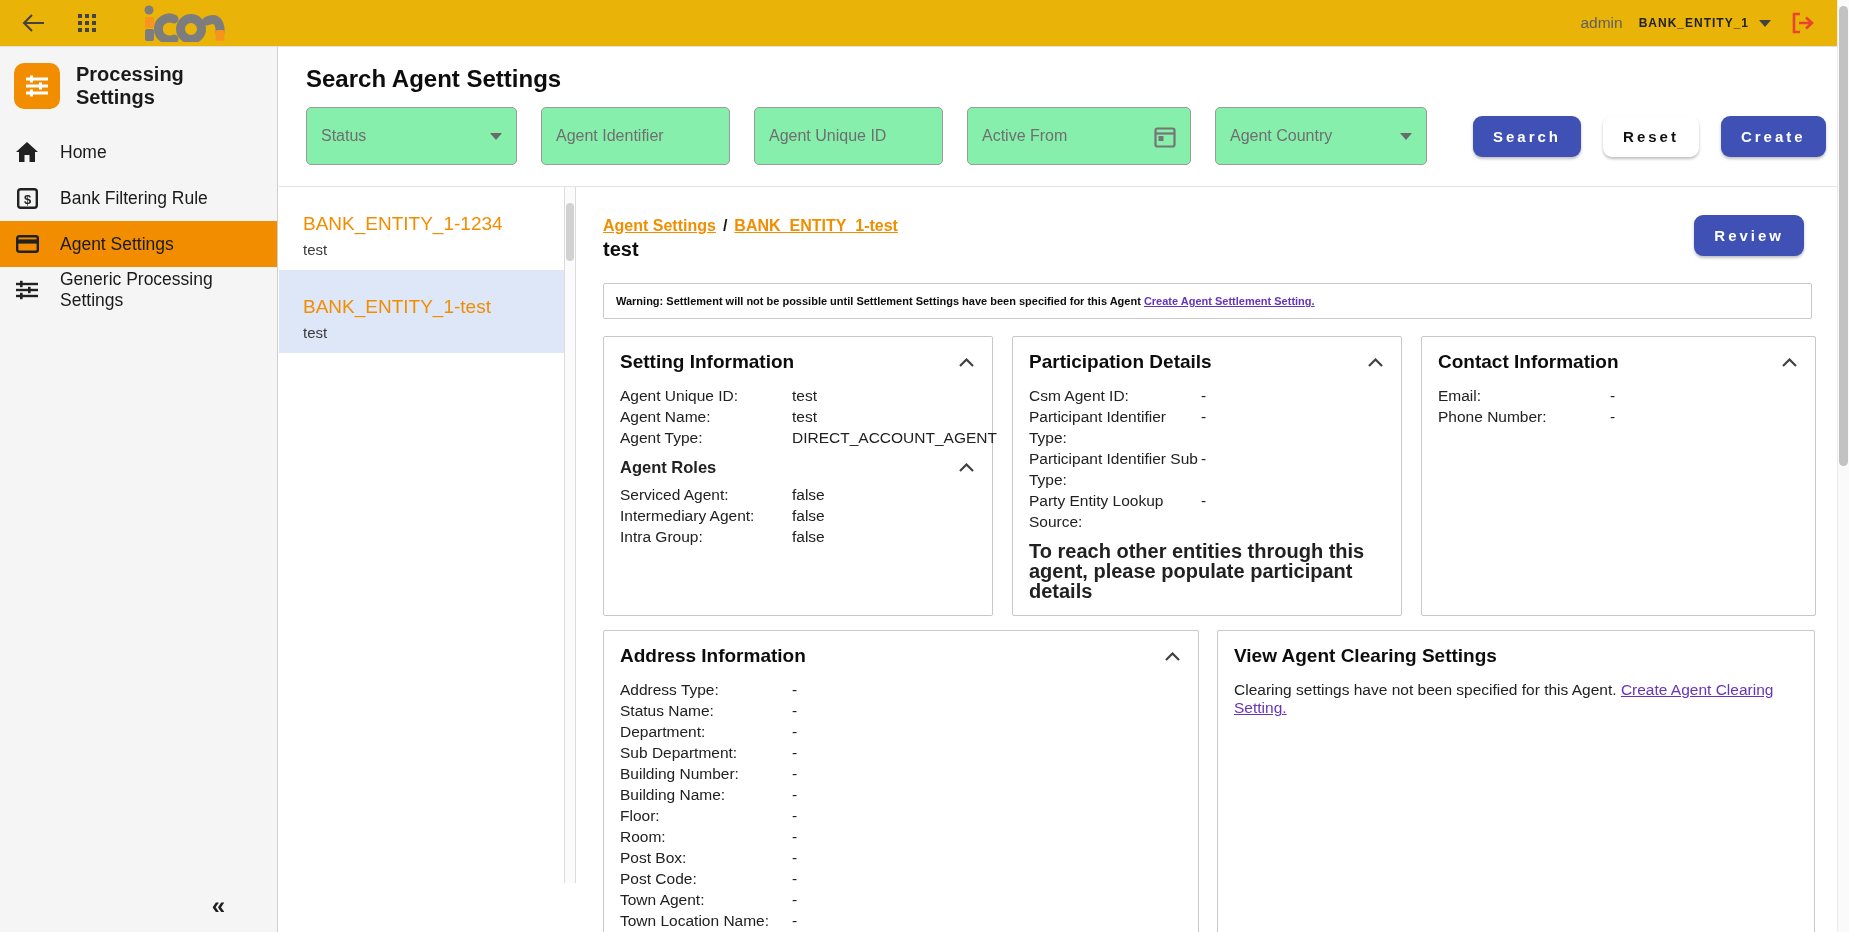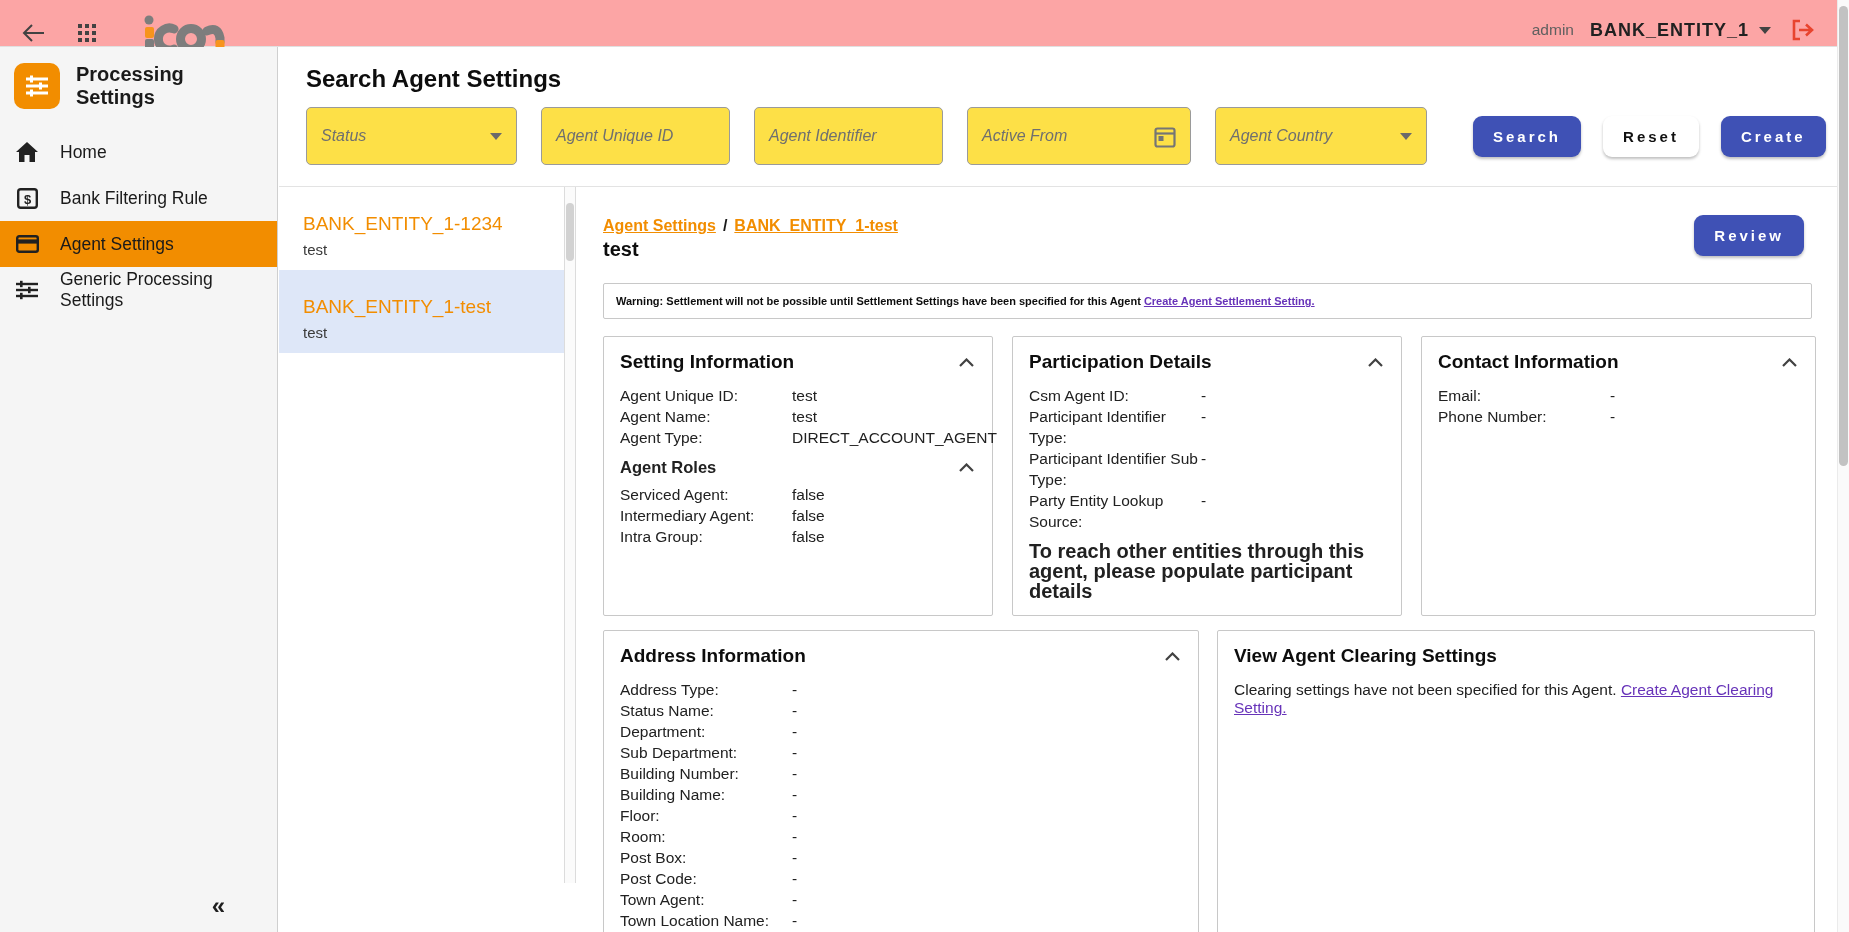--- a/index.html
+++ b/index.html
@@ -1,28 +1,28 @@
 <!DOCTYPE html>
 <html><head>
 <meta charset="utf-8">
 <style>
   * { box-sizing: border-box; margin: 0; padding: 0; }
   html,body { width:1849px; height:932px; overflow:hidden; }
   body { font-family:"Liberation Sans", sans-serif; background:#fff; color:#212121; }
   #app { position:relative; width:1849px; height:932px; overflow:hidden; background:#fff; }
 
   
-  .topbar { position:absolute; left:0; top:0; width:1837px; height:47px; background:#fca5a5;
-            border-bottom:1px solid #e0e0e0; display:flex; align-items:flex-start; padding:15px 18px; }
+  .topbar { position:absolute; left:0; top:0; width:1837px; height:47px; background:#eab308;
+            border-bottom:1px solid #e0e0e0; display:flex; align-items:center; padding:15px 18px; }
   .tb-left { display:flex; align-items:center; gap:26px; }
   .icon-btn { background:none; border:none; cursor:pointer; display:flex; align-items:center; justify-content:center; padding:4px; }
   .logo { position:relative; margin-left:18px; height:36px; display:flex; align-items:center; }
   .tb-right { margin-left:auto; display:flex; align-items:center; gap:16px; }
   .tb-admin { color:#5f5f5f; font-size:15.5px; }
-  .tb-entity { font-weight:bold; font-size:18px; letter-spacing:1px; color:#212121; display:flex; align-items:center; gap:10px; cursor:pointer; }
+  .tb-entity { font-weight:bold; font-size:12px; letter-spacing:1px; color:#212121; display:flex; align-items:center; gap:10px; cursor:pointer; }
   .caret-down { width:0; height:0; border-left:6px solid transparent; border-right:6px solid transparent; border-top:7px solid #424242; }
 
   
   .sidebar { position:absolute; left:0; top:47px; width:278px; height:885px;
              background:#f5f5f5; border-right:1px solid #cfcfcf; }
   .sb-header { display:flex; align-items:center; gap:16px; padding:16px 14px 10px 14px; }
   .sb-header-icon { width:46px; height:46px; border-radius:10px; background:#F28D00; flex:none;
                     display:flex; align-items:center; justify-content:center; }
   .sb-title { font-weight:bold; font-size:20px; line-height:1.15; color:#1a1a1a; }
   .sb-menu { margin-top:10px; }
@@ -30,21 +30,21 @@
   .sb-item .sb-ic { width:26px; display:flex; justify-content:center; flex:none; }
   .sb-item span.lbl { font-size:17.5px; }
   .sb-item.active { background:#F28D00; }
   .sb-collapse { position:absolute; bottom:12px; right:52px; font-size:24px; font-weight:bold; color:#1f1f1f; cursor:pointer; }
 
   
   .main { position:absolute; left:279px; top:47px; width:1558px; height:885px; background:#fff; overflow:hidden; }
   .search-title { margin:18px 0 0 27px; font-size:24px; font-weight:bold; color:#0d0d0d; }
   .filter-row { display:flex; align-items:center; gap:24px; margin:14px 0 0 27px; }
   .field { height:58px; border:1px solid #9a9a9a; border-radius:5px; display:flex; align-items:center;
-           padding:0 14px; color:#6f6f6f; font-size:16px; background:#fde047; cursor:text;font-style:italic; }
+           padding:0 14px; color:#6f6f6f; font-size:16px; background:#86efac; cursor:text; }
   .field.select { cursor:pointer; justify-content:space-between; }
   .sel-caret { width:0; height:0; border-left:6px solid transparent; border-right:6px solid transparent; border-top:7px solid #6a6a6a; }
   .f-status { width:211px; } .f-uid { width:189px; } .f-ident { width:189px; }
   .f-country { width:212px; } .f-date { width:224px; justify-content:space-between; }
   .btn-row { display:flex; align-items:center; gap:22px; margin-left:22px; }
   .btn { border:none; border-radius:9px; height:41px; padding:0 20px; font-family:inherit;
          font-size:15px; font-weight:bold; letter-spacing:3px; cursor:pointer;
          box-shadow:0 2px 3px rgba(0,0,0,0.25); }
   .btn.primary { background:#3F51B5; color:#fff; }
   .btn.plain { background:#fff; color:#111; }
@@ -220,25 +220,25 @@
 
   <div class="main">
 
     <h1 class="search-title">Search Agent Settings</h1>
 
     <div class="filter-row">
       <div class="field select f-status">
         <span>Status</span>
         <span class="sel-caret"></span>
       </div>
+      <div class="field f-ident">
+        <span>Agent Identifier</span>
+      </div>
       <div class="field f-uid">
         <span>Agent Unique ID</span>
-      </div>
-      <div class="field f-ident">
-        <span>Agent Identifier</span>
       </div>
       <div class="field f-date">
         <span>Active From</span>
         <span>
           <svg width="22" height="23" viewBox="0 0 22 23">
             <rect x="1.5" y="3.5" width="19" height="18" rx="2" stroke="#757575" stroke-width="2.2" fill="none"></rect>
             <path d="M1.5 8.5 H20.5" stroke="#757575" stroke-width="2.2"></path>
             <rect x="4.5" y="11" width="5" height="5" fill="#757575"></rect>
           </svg>
         </span>

